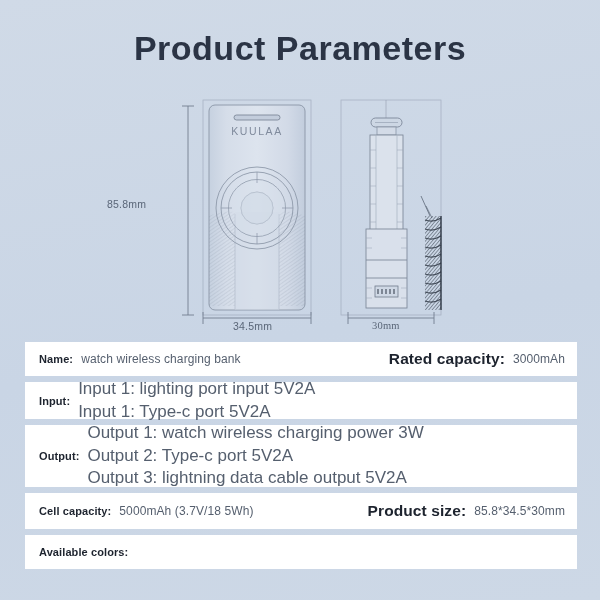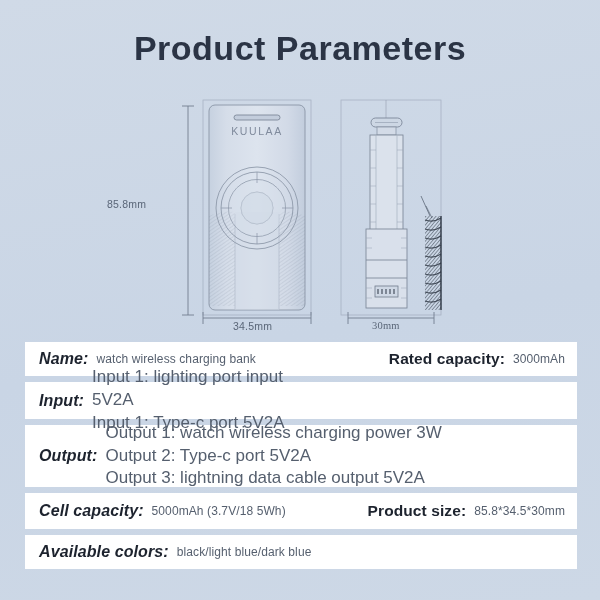--- a/index.html
+++ b/index.html
@@ -95,26 +95,25 @@
     padding-right: 12px;
   }
 
   .cell-full {
     flex: 1 1 auto;
     padding-left: 14px;
     padding-right: 12px;
   }
 
   .lbl {
-    font-size: 16px;
+    font-size: 11px;
     font-weight: bold;
     color: #1d232e;
     white-space: nowrap;
     letter-spacing: 0.1px;
-    font-style: italic;
   }
 
   .lbl-right {
     font-size: 15.5px;
     font-weight: bold;
     color: #1d232e;
     white-space: nowrap;
     letter-spacing: 0.1px;
     margin-left: auto;
   }
@@ -350,18 +349,17 @@
       </div>
       <div class="cell cell-right">
         <span class="lbl-right">Product size:</span>
         <span class="val">85.8*34.5*30mm</span>
       </div>
     </div>
 
     <div class="spec-row row-colors">
       <div class="cell cell-full">
         <span class="lbl">Available colors:</span>
-        <span class="val">black/light blue/dark blue</span>
       </div>
     </div>
 
   </div>
 </div>
 
 </body></html>

